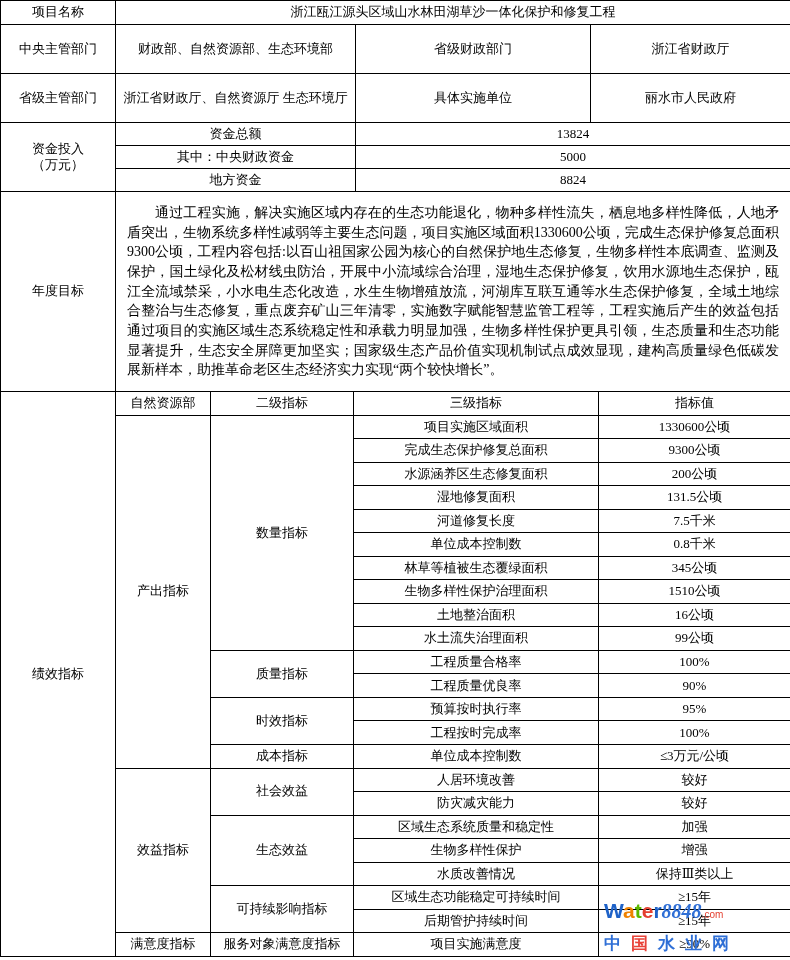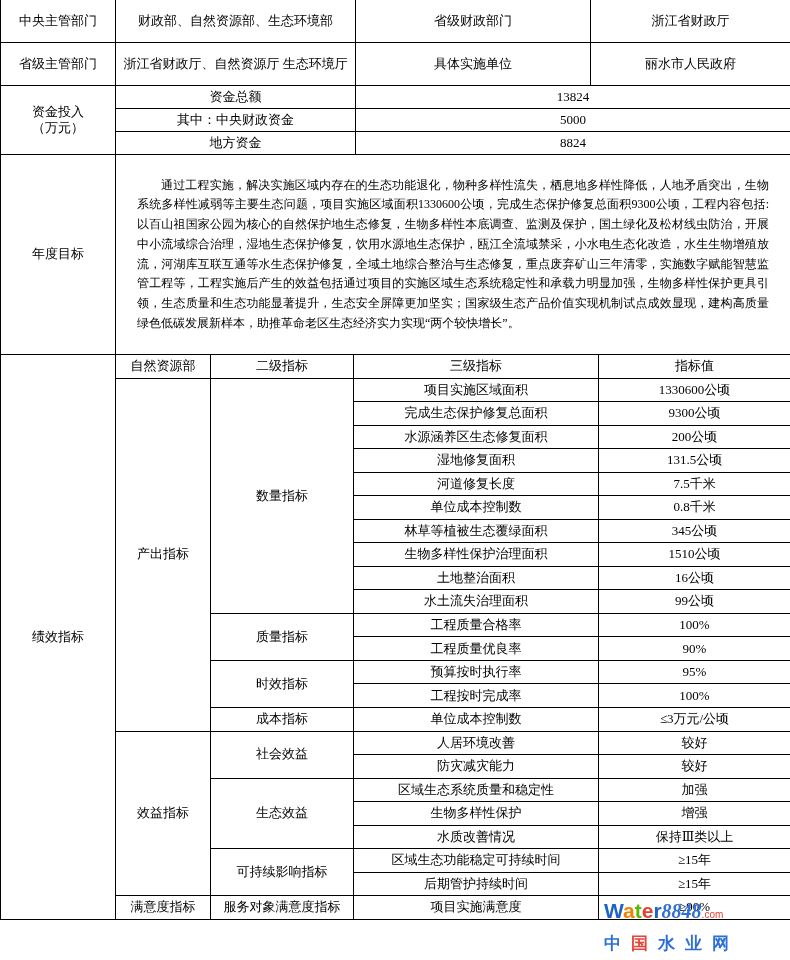--- a/index.html
+++ b/index.html
@@ -11,26 +11,26 @@
     overflow:hidden;
   }
   table{border-collapse:collapse;table-layout:fixed;width:790px;}
   table+table{margin-top:-1px;}
   td{
     border:1px solid #000;
     text-align:center;vertical-align:middle;
     font-size:13px;line-height:1.25;
     padding:1px 2px;overflow:hidden;
   }
-  tr.h24{height:24px;} tr.h22{height:22px;} tr.h43{height:43px;padding-left:45px;} tr.h23{height:23px;}
+  tr.h24{height:24px;} tr.h22{height:22px;} tr.h43{height:49px;padding-left:45px;} tr.h23{height:23px;}
   .goal-cell{height:197px;}
   .goal-text{
     text-align:justify;text-indent:2em;
-    font-size:12px;line-height:19.7px;
-    padding:0 3px;margin:16px;
+    font-size:14px;line-height:19.7px;
+    padding:0 3px;margin:6px;
   }
   #indicator-table{height:566px;}
   .watermark{
     position:absolute;left:604px;top:900px;width:186px;
     text-align:left;pointer-events:none;z-index:5;
     font-family:"Liberation Sans","DejaVu Sans",sans-serif;
     line-height:1;white-space:nowrap;
   }
   .wm-line1{font-weight:bold;font-size:21px;letter-spacing:0px;}
   .wm-num{font-style:italic;font-family:"Liberation Serif",serif;font-size:20px;font-weight:bold;margin-top:45px;}
@@ -41,20 +41,24 @@
 <body>
 
 <div class="sheet">
 
   <table>
     <colgroup>
         <col style="width:115px">
         <col style="width:675px">
       </colgroup>
     <tbody>
+        <tr class="h24">
+      <td>项目名称</td>
+      <td>浙江瓯江源头区域山水林田湖草沙一体化保护和修复工程</td>
+    </tr>
   </tbody>
     </table>
 
   <table>
     <colgroup>
         <col style="width:115px">
         <col style="width:240px">
         <col style="width:235px">
         <col style="width:200px">
       </colgroup>

